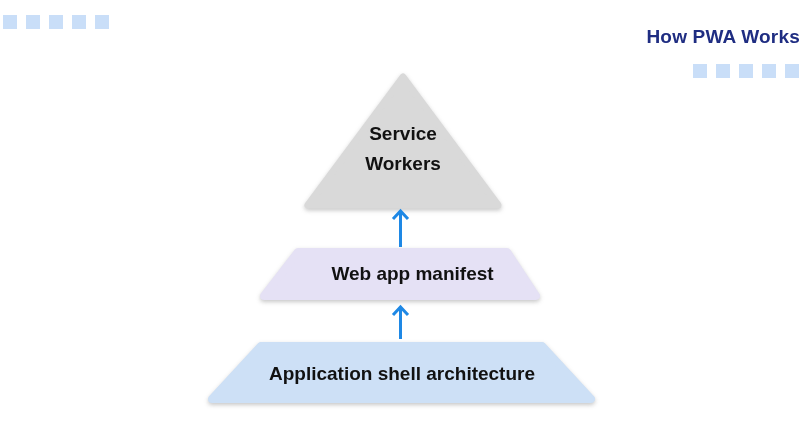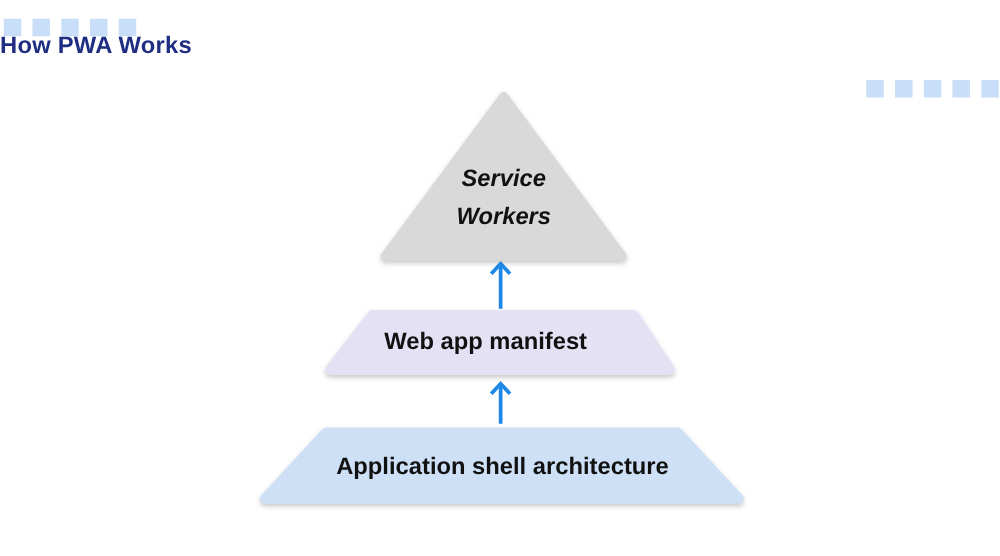--- a/index.html
+++ b/index.html
@@ -23,21 +23,21 @@
     background: var(--square-blue, #C9DEF8);
   }
   #squares-top-left  { left: 3px;  top: 15px; }
   #squares-top-right { left: 693px; top: 64px; }
 
   
   #title {
     position: absolute;
     left: 0; top: 26px;
     width: 800px;
-    text-align: left;
+    text-align: right;
     font-size: 19px;
     font-weight: bold;
     color: var(--title-navy, #1F2D82);
     letter-spacing: 0.2px;
   }
 
   
   #diagram-svg { position: absolute; left: 0; top: 0; }
   .shape { filter: drop-shadow(0 2.5px 2px rgba(110,110,110,0.38)); }
   .tri  { fill: var(--triangle-gray, #D9D9D9);  stroke: var(--triangle-gray, #D9D9D9);  stroke-width: 7; stroke-linejoin: round; }
@@ -52,22 +52,22 @@
     align-items: center;
     justify-content: center;
     text-align: center;
     font-weight: bold;
     font-size: 19px;
     color: var(--label-black, #111111);
     white-space: pre-line;
     line-height: 30px;
     pointer-events: none;
   }
-  #label-service-workers      { left: 303px; top: 126px; width: 200px; height: 66px; font-style: italic; }
-  #label-web-app-manifest     { left: 248px; top: 248px; width: 281px; height: 52px; }
+  #label-service-workers      { left: 303px; top: 116px; width: 200px; height: 66px; }
+  #label-web-app-manifest     { left: 272px; top: 248px; width: 281px; height: 52px; }
   #label-application-shell    { left: 208px; top: 342px; width: 388px; height: 63px; }
 </style>
 </head>
 <body>
 
 <div id="canvas">
 
   <div class="square-row" id="squares-top-left">
     <div class="sq"></div>
     <div class="sq"></div>

